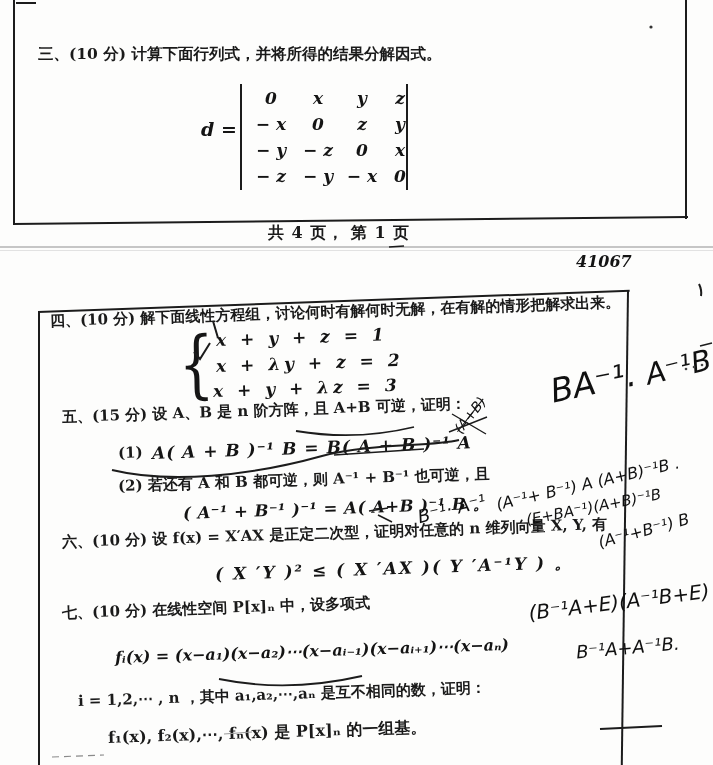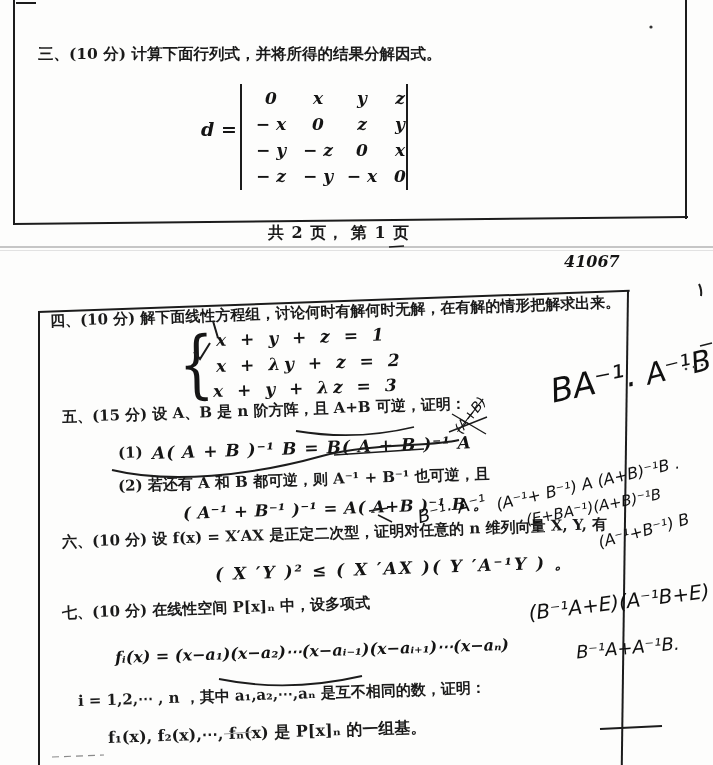--- a/index.html
+++ b/index.html
@@ -46,26 +46,26 @@
     <span>− y</span>
     <span>− z</span>
     <span>0</span>
     <span>x</span>
     <span>− z</span>
     <span>− y</span>
     <span>− x</span>
     <span>0</span>
   </div>
 
-  <div class="abs cn" style="left:268px;top:223px;font-size:16px;font-weight:700;letter-spacing:1px;">共  2  页，  第 1  页</div>
+  <div class="abs cn" style="left:268px;top:223px;font-size:16px;font-weight:700;letter-spacing:1px;">共  4  页，  第 1  页</div>
 
   <div class="abs" style="left:0;top:246px;width:713px;height:2px;background:#c6c6c6;"></div>
   <div class="abs" style="left:0;top:250px;width:713px;height:1px;background:#e2e2e2;"></div>
 
-  <div class="abs math" style="left:564px;top:252px;font-size:16px;font-weight:600;">41067</div>
+  <div class="abs math" style="left:576px;top:252px;font-size:16px;font-weight:600;">41067</div>
 
   <div class="line" style="left:38px;top:311px;width:592px;height:2px;transform:rotate(-2.05deg);transform-origin:0 0;"></div>
   <div class="line" style="left:38px;top:311px;width:2px;height:454px;"></div>
   <div class="line" style="left:627px;top:291px;width:2px;height:474px;transform:rotate(0.75deg);transform-origin:0 0;"></div>
 
   <div class="abs cn tilt" style="left:50px;top:312px;font-size:15px;">四、(10 分) 解下面线性方程组，讨论何时有解何时无解，在有解的情形把解求出来。</div>
 
   <div class="abs brace" style="left:178px;top:321px;font-size:74px;color:#161616;">{</div>
   <div class="abs math tilt" style="left:216px;top:330px;font-size:17px;letter-spacing:4px;">x + y + z = 1</div>
   <div class="abs math tilt" style="left:216px;top:356px;font-size:17px;letter-spacing:4px;">x + λy + z = 2</div>

